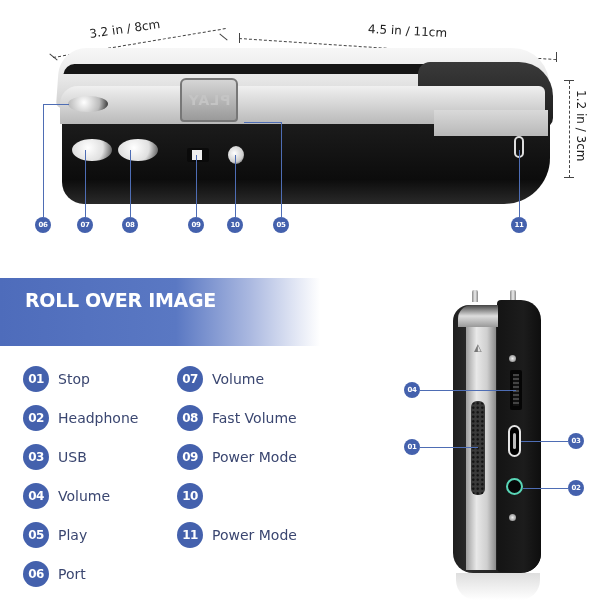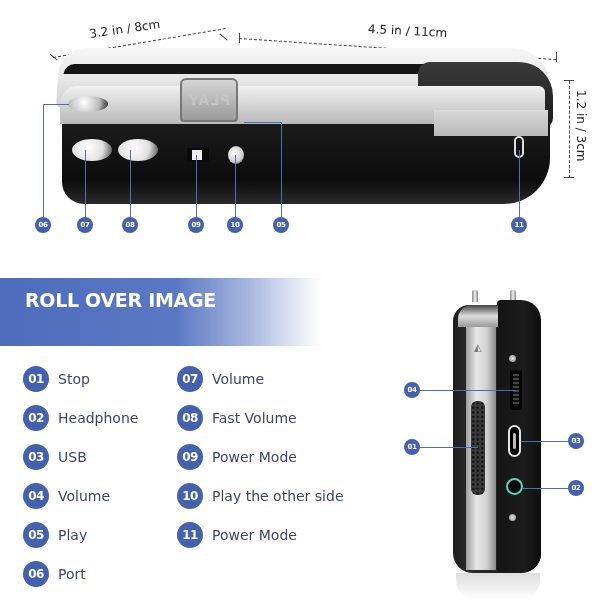--- a/index.html
+++ b/index.html
@@ -237,21 +237,20 @@
   <div class="legend-item" style="left:177px; top:404px;">
     <div class="legend-num">08</div>
     <div class="legend-label">Fast Volume</div>
   </div>
   <div class="legend-item" style="left:177px; top:443px;">
     <div class="legend-num">09</div>
     <div class="legend-label">Power Mode</div>
   </div>
   <div class="legend-item" style="left:177px; top:482px;">
     <div class="legend-num">10</div>
-    <div class="legend-label">Play the other side</div>
   </div>
   <div class="legend-item" style="left:177px; top:521px;">
     <div class="legend-num">11</div>
     <div class="legend-label">Power Mode</div>
   </div>
 </div>
 
 <div>
   <div class="side-pin" style="left:472px; top:290px;"></div>
   <div class="side-pin" style="left:510px; top:290px;"></div>

